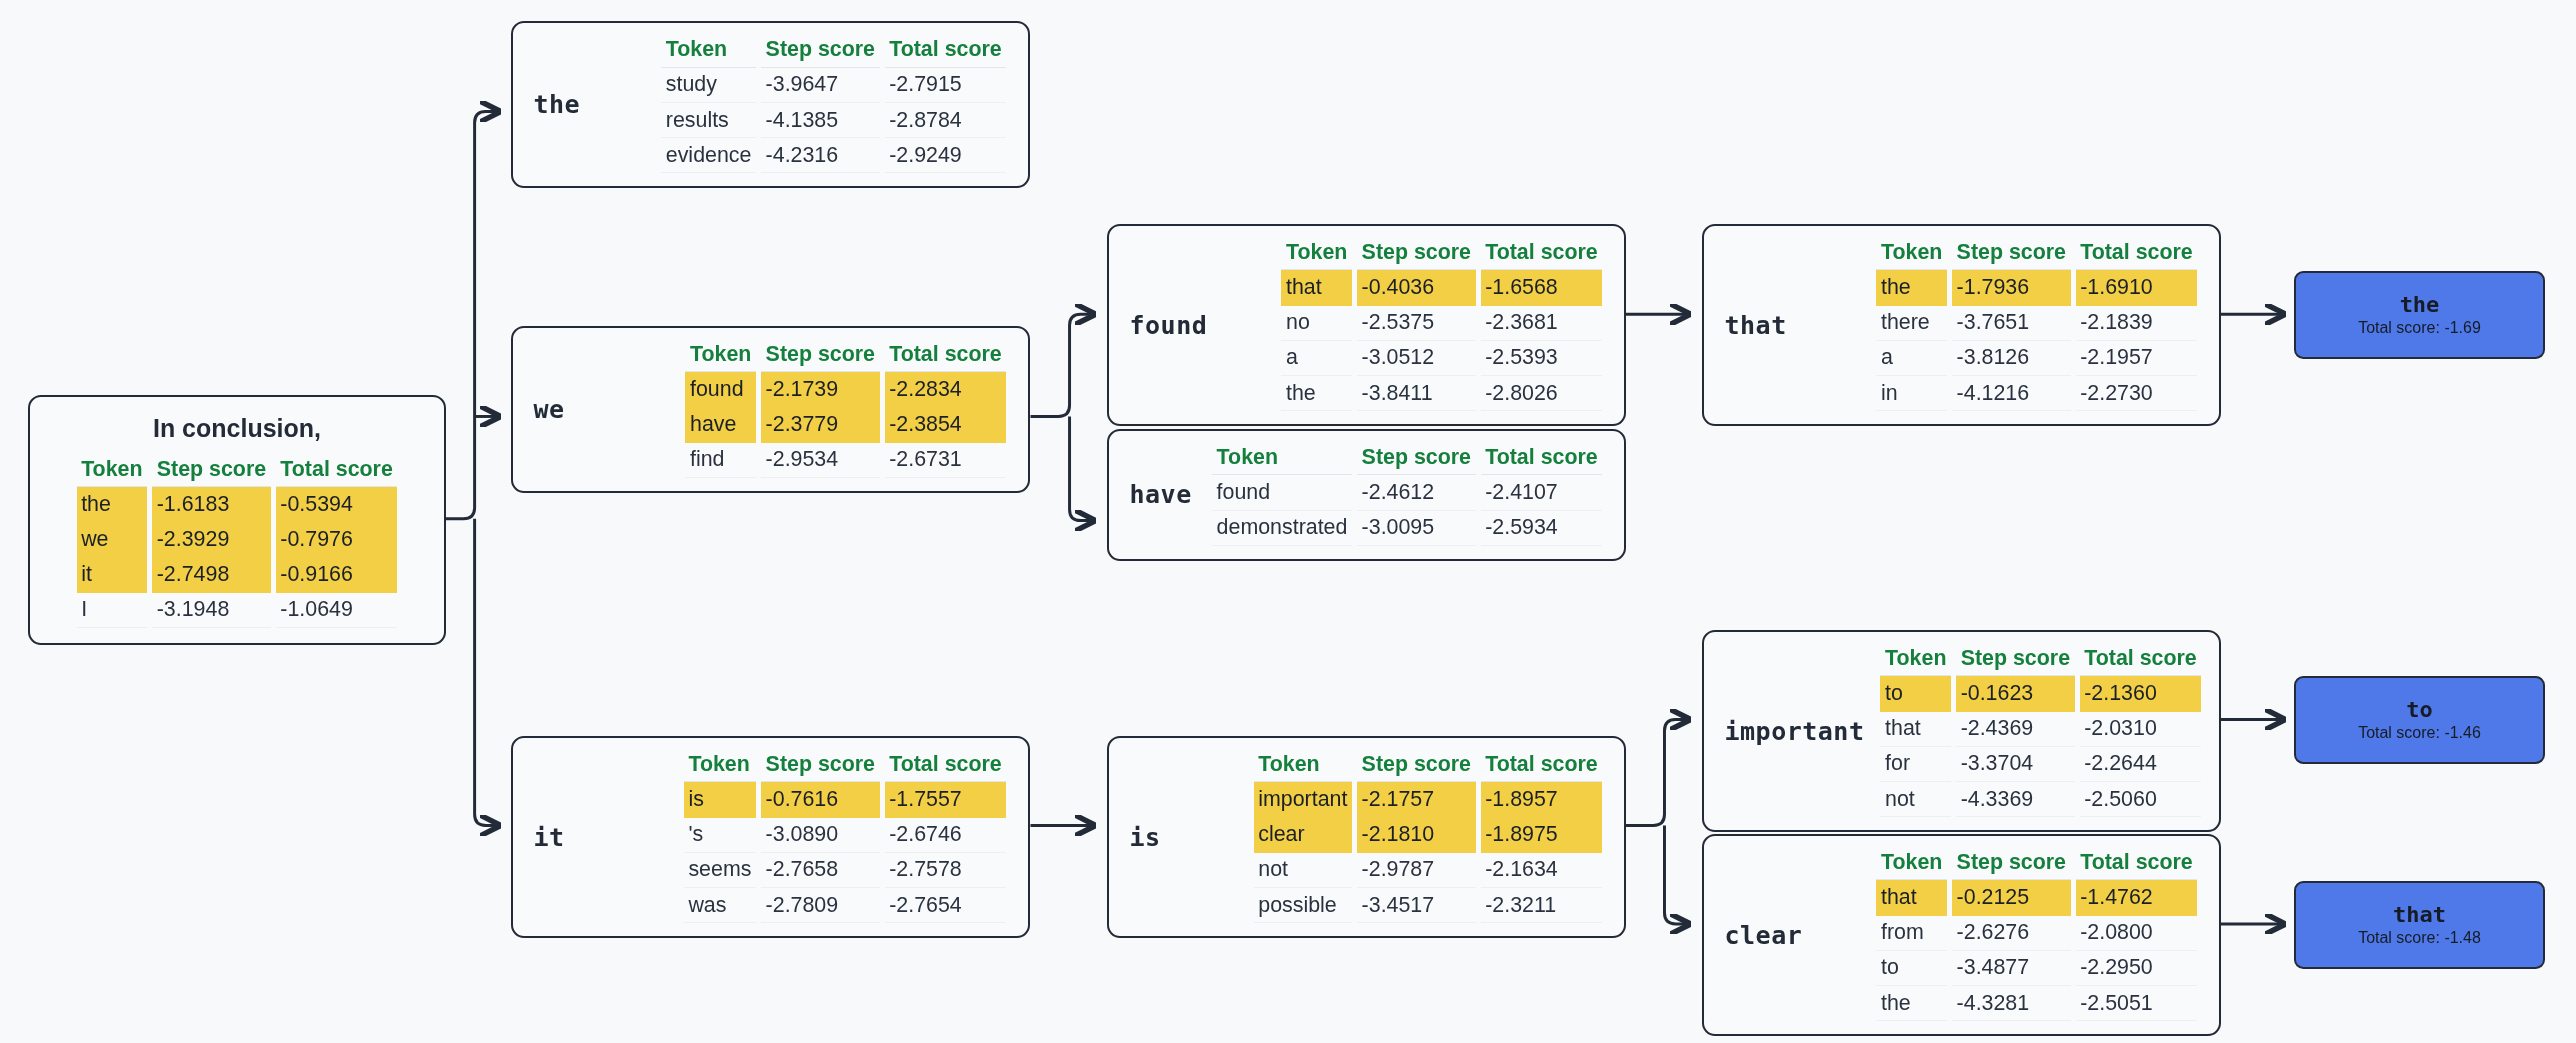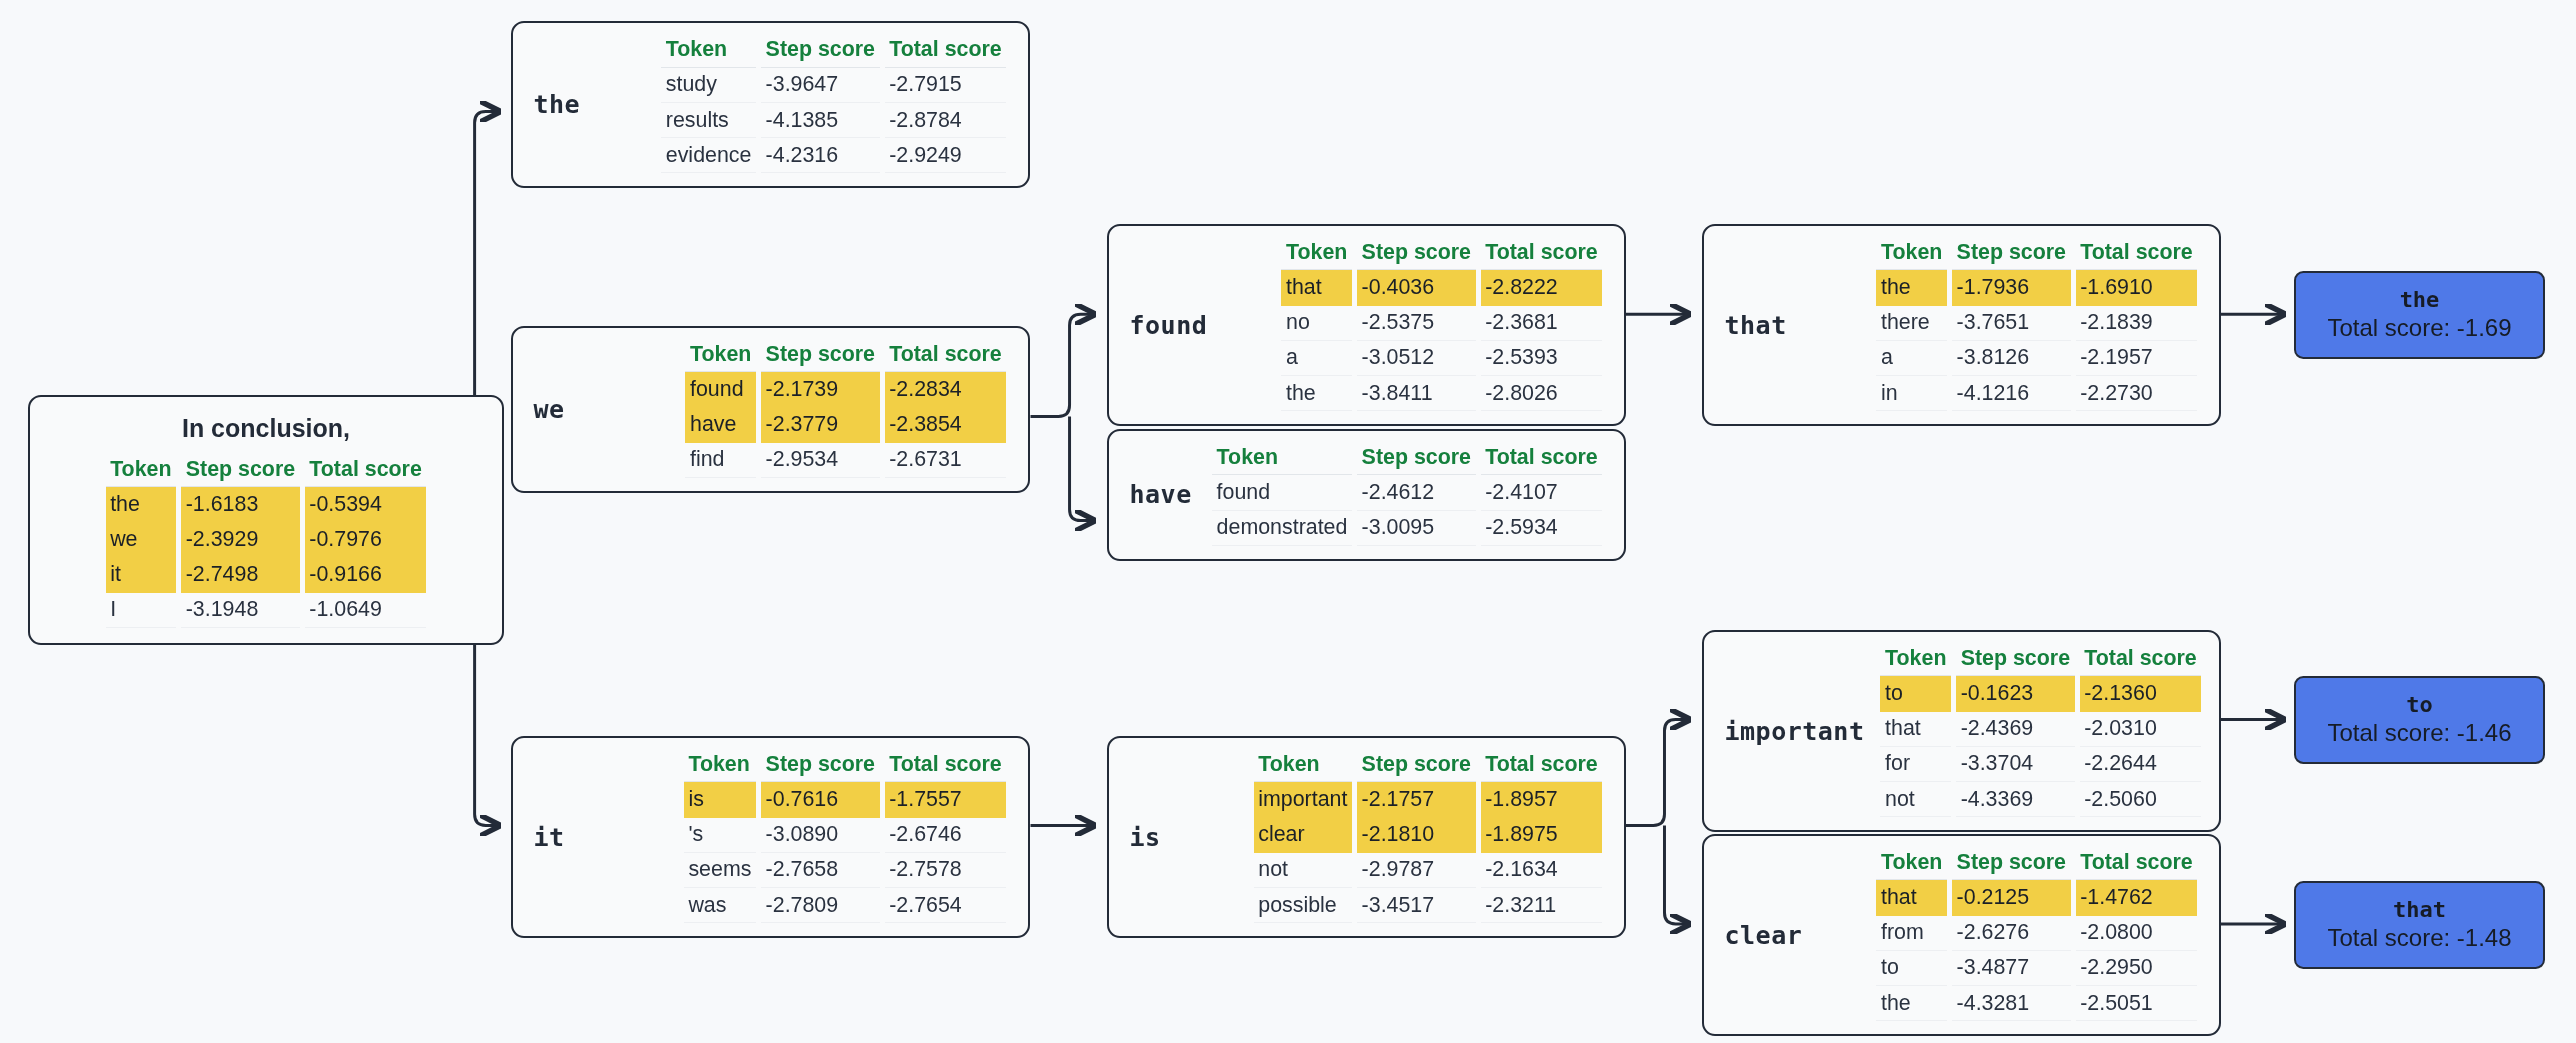--- a/index.html
+++ b/index.html
@@ -115,21 +115,21 @@
     justify-content: center;
     color: #161C26;
   }
   .result-token {
     font-family: "DejaVu Sans Mono", "Liberation Mono", monospace;
     font-weight: bold;
     font-size: 22px;
     line-height: 1.18;
   }
   .result-score {
-    font-size: 24px;
+    font-size: 16px;
     line-height: 1.22;
     white-space: nowrap;
   }
 </style>
 </head>
 <body>
 
 <div id="canvas">
 
   <svg id="edge-layer" viewBox="0 0 2770 1122" width="2576" height="1043">
@@ -157,21 +157,21 @@
 
       <path d="M 1748 888 L 1778 888 Q 1790 888 1790 876 L 1790 786 Q 1790 774 1802 774 L 1816 774" marker-end="url(#ah)"></path>
       <path d="M 1790 888 L 1790 982 Q 1790 994 1802 994 L 1816 994" marker-end="url(#ah)"></path>
 
       <path d="M 2388 774 L 2456 774" marker-end="url(#ah)"></path>
 
       <path d="M 2388 994 L 2456 994" marker-end="url(#ah)"></path>
     </g>
   </svg>
 
-  <div class="node root" style="left:28px; top:395px; width:476px;align-items:center;">
+  <div class="node root" style="left:28px; top:395px; width:418px;align-items:center;">
     <div class="root-title">In conclusion,</div>
     <div class="node-table-wrap">
       <table class="score-table">
         <thead>
           <tr>
             <th class="col-token">Token</th>
             <th>Step score</th>
             <th>Total score</th>
           </tr>
         </thead>
@@ -310,21 +310,21 @@
           <tr>
             <th class="col-token">Token</th>
             <th>Step score</th>
             <th>Total score</th>
           </tr>
         </thead>
         <tbody>
             <tr class="hl">
               <td class="col-token">that</td>
               <td class="col-step">-0.4036</td>
-              <td class="col-total">-2.8222</td>
+              <td class="col-total">-1.6568</td>
             </tr>
             <tr>
               <td class="col-token">no</td>
               <td class="col-step">-2.5375</td>
               <td class="col-total">-2.3681</td>
             </tr>
             <tr>
               <td class="col-token">a</td>
               <td class="col-step">-3.0512</td>
               <td class="col-total">-2.5393</td>

